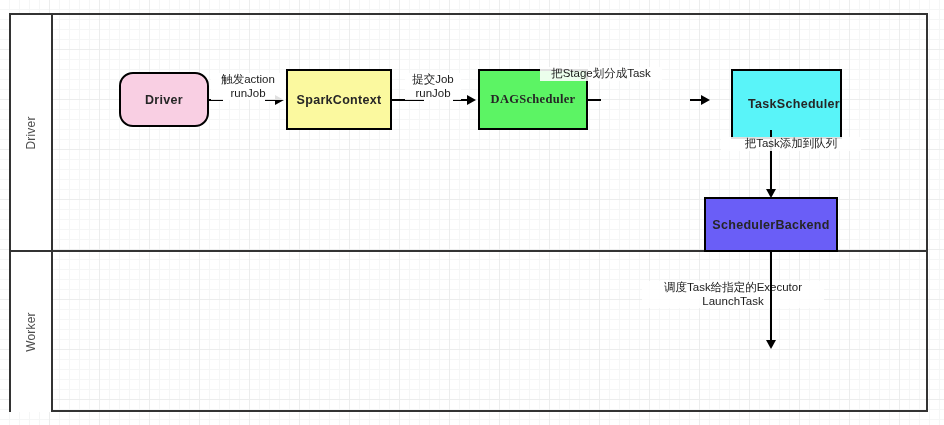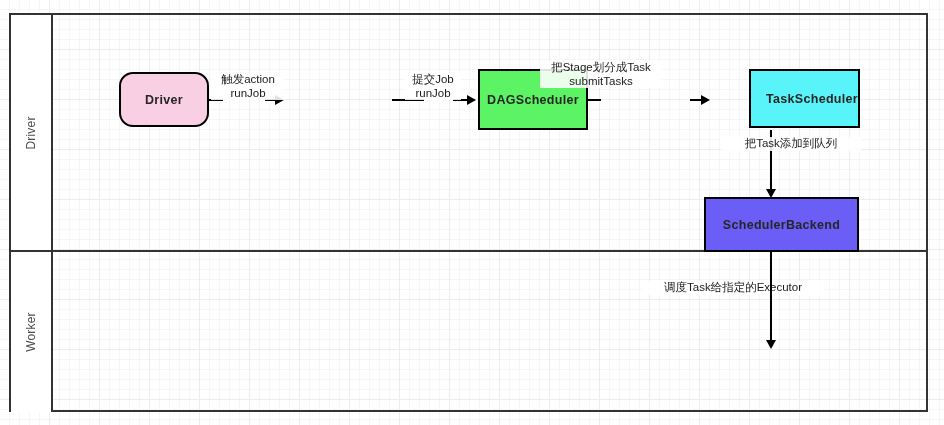--- a/index.html
+++ b/index.html
@@ -97,28 +97,29 @@
     background: #f9cfe3;
     border-radius: 14px;
   }
   .node.sparkcontext {
     left: 233px; top: 54px;  width: 106px; height: 61px;
     background: #fbf99f;
   }
   .node.dagscheduler {
     left: 425px; top: 54px;  width: 110px; height: 61px;
     background: #5cf464;
+    font-family: Liberation Serif, serif;
   }
   .node.taskscheduler {
-    left: 696px; top: 54px;  width: 111px; height: 59px;
+    left: 678px; top: 54px;  width: 111px; height: 70px;
     background: #59f4f9;
     padding-left: 15px;
   }
   .node.schedulerbackend {
-    left: 651px; top: 182px; width: 155px; height: 55px;
+    left: 651px; top: 182px; width: 134px; height: 55px;
     background: #6a5ef7;
     font-weight: bold;
   }
 
   
   .conn {
     position: absolute;
     background: #000000;
   }
   .conn.h { height: 2px; }
@@ -159,20 +160,21 @@
   <div id="pool">
 
     <div class="lane driver">
       <div class="lane-header">
         <span class="lane-header-label">Driver</span>
       </div>
       <div class="lane-body">
 
         <div class="node driver-node">Driver</div>
 
+        <div class="node sparkcontext">SparkContext</div>
 
         <div class="node dagscheduler">DAGScheduler</div>
 
         <div class="node taskscheduler">TaskScheduler</div>
 
         <div class="node schedulerbackend">SchedulerBackend</div>
 
         <div class="conn h" style="left:156px; top:84px; width:14px;"></div>
         <div class="conn h" style="left:212px; top:84px; width:10px;"></div>
         <div class="arrow-right" style="left:222px; top:80px;"></div>
@@ -185,23 +187,22 @@
         <div class="conn h" style="left:400px; top:84px; width:14px;"></div>
         <div class="arrow-right" style="left:414px; top:80px;"></div>
         <div class="edge-label" style="left:352px; top:58px; width:54px;">
           <span>提交Job</span>
           <span class="l2">runJob</span>
         </div>
 
         <div class="conn h" style="left:535px; top:84px; width:13px;"></div>
         <div class="conn h" style="left:637px; top:84px; width:11px;"></div>
         <div class="arrow-right" style="left:648px; top:80px;"></div>
-        <div class="edge-label" style="left:487px; top:46px; width:120px;">
+        <div class="edge-label" style="left:487px; top:52px; width:120px;">
           <span>把Stage划分成Task</span>
-          <span class="l2">submitTasks</span>
         </div>
 
         <div class="conn v" style="left:717px; top:115px; height:60px;"></div>
         <div class="arrow-down" style="left:713px; top:174px;"></div>
         <div class="edge-label" style="left:668px; top:122px; width:138px;">
           <span>把Task添加到队列</span>
         </div>
 
         <div class="conn v" style="left:717px; top:237px; height:0px;"></div>
         <div class="conn v" style="left:717px; top:237px; height:0px;"></div>
@@ -209,20 +210,21 @@
     </div>
 
     <div class="lane worker">
       <div class="lane-header">
         <span class="lane-header-label">Worker</span>
       </div>
       <div class="lane-body">
 
         <div class="edge-label" style="left:589px; top:29px; width:180px;">
           <span>调度Task给指定的Executor</span>
+          <span class="l2">LaunchTask</span>
         </div>
       </div>
     </div>
 
     <div class="conn v" style="left:759px; top:237px; height:89px; z-index:5;"></div>
     <div class="arrow-down" style="left:755px; top:325px; z-index:5;"></div>
   </div>
 
 </div>
 

